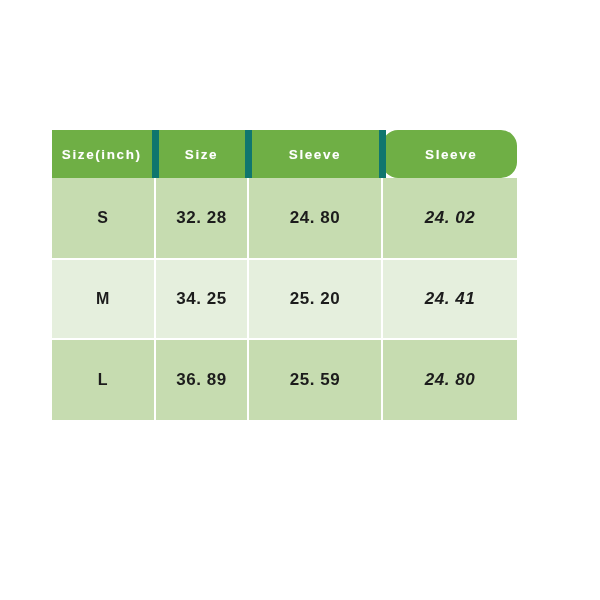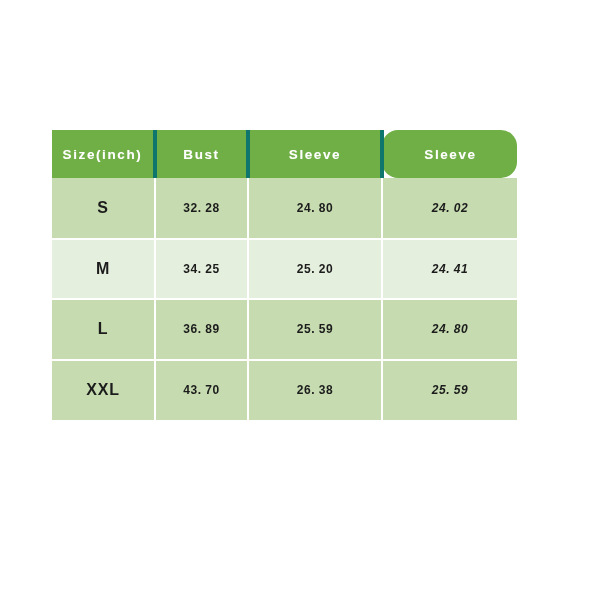--- a/index.html
+++ b/index.html
@@ -53,41 +53,41 @@
   #size-chart thead tr {
     height: 48px;
   }
   #size-chart thead th {
     background: #6FAF45;
     color: #ffffff;
     font-size: 13.5px;
     font-weight: bold;
     letter-spacing: 1.6px;
     height: 48px;
-    border-right: 4px solid #0f766e;
+    border-right: 7px solid #0f766e;
     text-shadow: 0 0 1px rgba(255,255,255,0.35);
   }
   #size-chart thead th:last-child {
     border-right: none;
     border-radius: 16px;
   }
 
   
   #size-chart tbody tr {
     height: 48.4px;
   }
   #size-chart tbody tr.row-dark td {
     background: #C6DCB0;
   }
   #size-chart tbody tr.row-light td {
     background: #E5EFDD;
   }
   #size-chart tbody td {
     color: #1c1c1c;
-    font-size: 12px;
+    font-size: 17px;
     font-weight: bold;
     letter-spacing: 0.5px;
     height: 48.4px;
     border-right: 2px solid #ffffff;
     border-bottom: 2px solid #ffffff;
   }
   #size-chart tbody td:last-child {
     border-right: none;
     font-style: italic;
   }
@@ -109,21 +109,21 @@
     <colgroup>
       <col class="c-size">
       <col class="c-bust">
       <col class="c-length">
       <col class="c-sleeve">
     </colgroup>
 
     <thead>
       <tr>
         <th>Size(inch)</th>
-        <th>Bust</th>
+        <th>Size</th>
         <th>Sleeve</th>
         <th>Sleeve</th>
       </tr>
     </thead>
 
     <tbody>
 
       <tr class="row-dark">
         <td class="cell-size">S</td>
         <td>32. 28</td>
@@ -139,23 +139,17 @@
       </tr>
 
       <tr class="row-dark">
         <td class="cell-size">L</td>
         <td>36. 89</td>
         <td>25. 59</td>
         <td>24. 80</td>
       </tr>
 
 
-      <tr class="row-dark">
-        <td class="cell-size">XXL</td>
-        <td>43. 70</td>
-        <td>26. 38</td>
-        <td>25. 59</td>
-      </tr>
 
     </tbody>
   </table>
 
 </div>
 
 </body></html>

